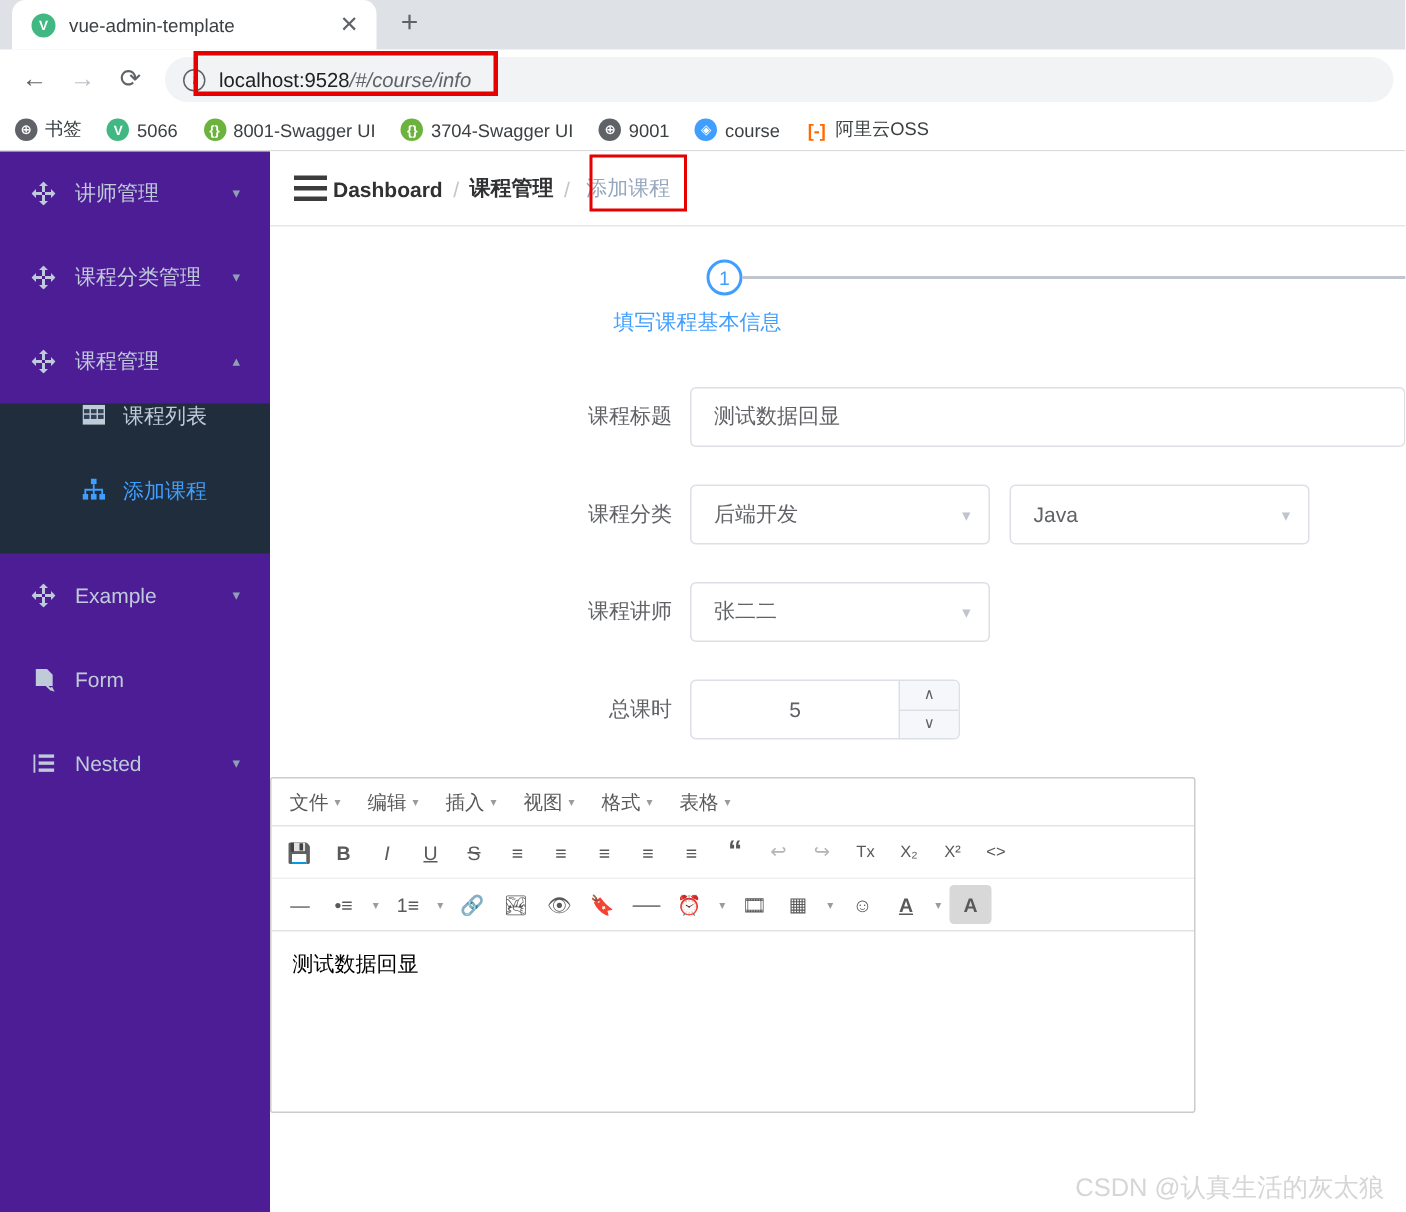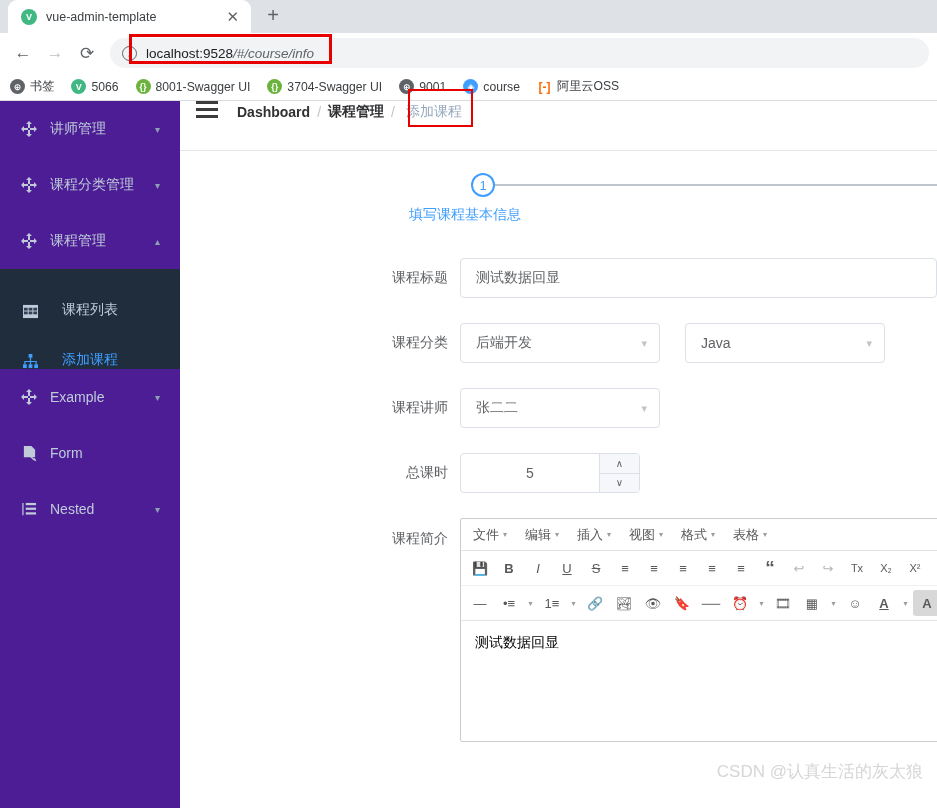--- a/index.html
+++ b/index.html
@@ -84,32 +84,32 @@
   .sidebar { width:180px; background:#4c1d95; flex:none; overflow:hidden; }
   .menu-item {
     height:56px; display:flex; align-items:center; padding:0 20px;
     color:#bfcbd9; font-size:14px; gap:12px; cursor:pointer;
   }
   .menu-item .mi-ico { width:18px; flex:none; display:flex; align-items:center; justify-content:center; }
   .menu-item .mi-label { flex:1; }
   .menu-item .mi-arrow { font-size:10px; color:#90a0b3; }
   .submenu { background:#1f2d3d; }
   .sub-item {
-    height:50px; display:flex; align-items:flex-end; padding:0 20px 0 22px;
-    color:#bfcbd9; font-size:14px; gap:24px; cursor:pointer;
+    height:50px; display:flex; align-items:flex-start; padding:0 20px 0 54px;
+    color:#bfcbd9; font-size:14px; gap:12px; cursor:pointer;
   }
   .sub-item.active { color:#409eff; }
   .sub-item .si-ico { width:16px; flex:none; display:flex; align-items:center; justify-content:center; }
   svg { display:block; }
 
   
   .main { flex:1; background:#fff; display:flex; flex-direction:column; min-width:0; }
   .topbar {
     height:50px; background:#fff; border-bottom:1px solid #e6e6e6;
-    display:flex; align-items:flex-start; padding:0 16px; gap:19px; flex:none;
+    display:flex; align-items:center; padding:0 16px; gap:4px; flex:none;
   }
   .hamburger { display:flex; flex-direction:column; gap:4px; cursor:pointer; }
   .hamburger span { display:block; width:22px; height:3px; background:#3c3c3c; }
   .breadcrumb { display:flex; align-items:center; gap:7px; font-size:14px; position:relative; }
   .bc-item { color:#303133; font-weight:bold; cursor:pointer; }
   .bc-sep { color:#c0c4cc; }
   .bc-current { color:#97a8be; font-weight:normal; padding:2px 4px; }
   .bc-annot {
     position:absolute; left:171px; top:-12px; width:65px; height:38px;
     border:2.5px solid #e60000; pointer-events:none;
@@ -140,21 +140,21 @@
   .el-input {
     height:40px; border:1px solid #dcdfe6; border-radius:4px;
     display:flex; align-items:center; padding:0 15px;
     font-size:14px; color:#606266; background:#fff;
   }
   .input-title { width:680px; }
   .el-select {
     width:200px; height:40px; border:1px solid #dcdfe6; border-radius:4px;
     display:flex; align-items:center; padding:0 12px 0 15px;
     font-size:14px; color:#606266; background:#fff; justify-content:space-between;
-    margin-right:25px;
+    margin-right:13px;
   }
   .sel-arrow { color:#c0c4cc; font-size:11px; }
   .el-number {
     width:180px; height:40px; border:1px solid #dcdfe6; border-radius:4px;
     display:flex; align-items:stretch; background:#fff; overflow:hidden;
   }
   .num-val { flex:1; display:flex; align-items:center; justify-content:center;
              font-size:14px; color:#606266; }
   .num-ctrl { width:40px; border-left:1px solid #dcdfe6; display:flex; flex-direction:column; }
   .num-btn { flex:1; display:flex; align-items:center; justify-content:center;
@@ -183,21 +183,21 @@
   .tbtn {
     width:28px; height:26px; display:flex; align-items:center; justify-content:center;
     color:#595959; font-size:13px; cursor:pointer; border-radius:3px; flex:none;
   }
   .tbtn.faded { color:#b5b5b5; }
   .tbtn-caret { width:13px; height:26px; display:flex; align-items:center; justify-content:center;
                 color:#9b9b9b; font-size:8px; cursor:pointer; flex:none; }
   .mce-body { min-height:120px; padding:13px 14px; font-size:14px; color:#000; }
 
   .watermark {
-    position:absolute; right:14px; bottom:26px;
+    position:absolute; right:14px; bottom:6px;
     font-size:17px; color:#d6d6d6; white-space:nowrap;
   }
 </style>
 </head>
 <body>
 
 <div class="browser">
 
   <div class="tabstrip">
     <div class="tab">
@@ -404,21 +404,20 @@
         <div class="el-number">
           <div class="num-val">5</div>
           <div class="num-ctrl">
             <div class="num-btn">∧</div>
             <div class="num-btn">∨</div>
           </div>
         </div>
       </div>
 
       <div class="form-row editor-row">
-        <div class="form-label form-label-ofs" style="line-height:40px">课程简介</div>
         <div class="editor">
           <div class="mce-menubar" id="mce-menubar">
               <div class="mce-menu">
                 <span>文件</span>
                 <span class="caret">▾</span>
               </div>
               <div class="mce-menu">
                 <span>编辑</span>
                 <span class="caret">▾</span>
               </div>

